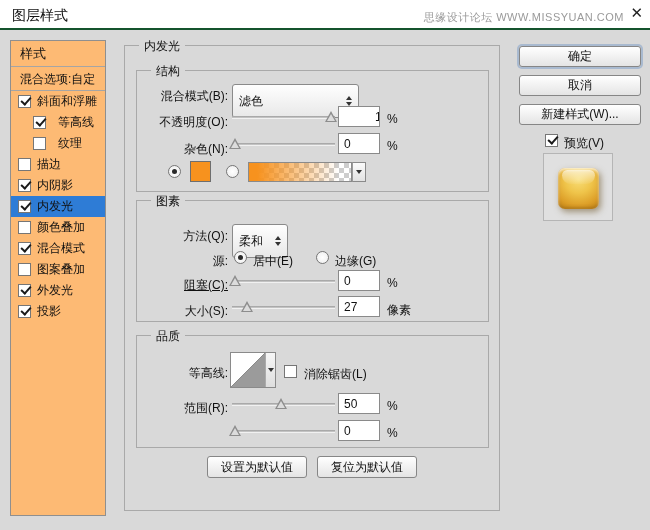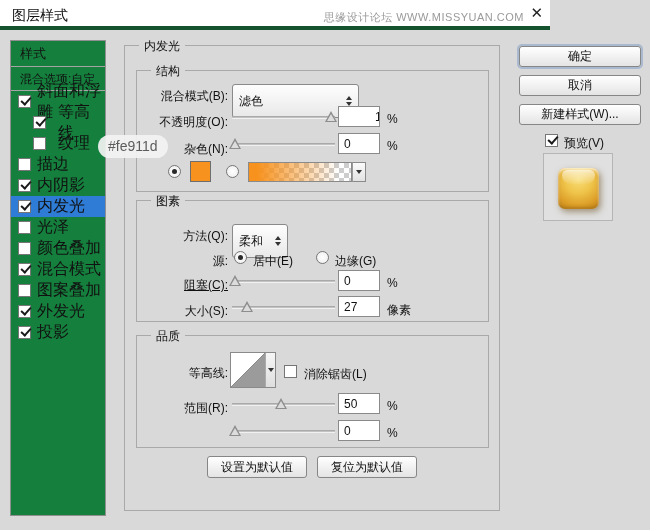--- a/index.html
+++ b/index.html
@@ -1,30 +1,30 @@
 <!DOCTYPE html>
 <html><head>
 <meta charset="utf-8">
 <style>
   * { margin:0; padding:0; box-sizing:border-box; }
   html,body { width:650px; height:530px; }
   body { font-family:"Liberation Sans","DejaVu Sans",sans-serif; }
   #dialog { position:relative; width:650px; height:530px; background:#d9d9d9; overflow:hidden; }
 
   
-  #titlebar { position:absolute; left:0; top:0; width:550px; height:30px; background:#ffffff; border-bottom:4px solid #14532d; }
+  #titlebar { position:absolute; left:0; top:0; width:650px; height:30px; background:#ffffff; border-bottom:2px solid #14532d; }
   #title { position:absolute; left:12px; top:7px; font-size:14px; color:#111; }
   #watermark { position:absolute; right:26px; top:10px; font-size:11px; color:#9a9a9a; letter-spacing:.5px; }
   #close { position:absolute; right:7px; top:4px; font-size:15px; color:#222; cursor:pointer; line-height:18px; }
 
   
-  #sidebar { position:absolute; left:10px; top:40px; width:96px; height:476px; border:1px solid #8f8f8f; background:#15803d; }
+  #sidebar { position:absolute; left:10px; top:40px; width:96px; height:476px; border:1px solid #8f8f8f; background:#fdba74; }
   .sb-h { height:26px; line-height:26px; padding-left:9px; font-size:13px; color:#111; border-bottom:1px solid #a5a5a5; }
   .sb-b { height:24px; line-height:24px; padding-left:9px; font-size:12px; color:#111; border-bottom:1px solid #a5a5a5; }
-  .sb-item { height:21px; display:flex; align-items:center; padding-left:7px; gap:6px; font-size:16px; color:#111; }
+  .sb-item { height:21px; display:flex; align-items:center; padding-left:7px; gap:6px; font-size:12px; color:#111; }
   .sb-item.indent { padding-left:22px;gap:12px; }
   .sb-item.on { background:#2e7cd6; }
 
   
   .cb { width:13px; height:13px; background:#fff; border:1px solid #767676; position:relative; flex:0 0 13px; }
   .cb.on::before { content:""; position:absolute; left:2px; top:1px; width:8px; height:4px;
     border-left:2px solid #1a1a1a; border-bottom:2px solid #1a1a1a; transform:rotate(-48deg); }
   .radio { position:absolute; width:13px; height:13px; border:1px solid #767676; border-radius:50%;
     background:radial-gradient(#ffffff,#ececec); }
   .radio.on::before { content:""; position:absolute; left:3px; top:3px; width:5px; height:5px; border-radius:50%; background:#2a2a2a; }
@@ -115,24 +115,20 @@
     <div class="sb-item">
       <span class="cb on"></span>
       <span>内阴影</span>
     </div>
     <div class="sb-item on">
       <span class="cb on"></span>
       <span>内发光</span>
     </div>
     <div class="sb-item">
       <span class="cb"></span>
-      <span>光泽</span>
-    </div>
-    <div class="sb-item">
-      <span class="cb"></span>
       <span>颜色叠加</span>
     </div>
     <div class="sb-item">
       <span class="cb on"></span>
       <span>混合模式</span>
     </div>
     <div class="sb-item">
       <span class="cb"></span>
       <span>图案叠加</span>
     </div>
@@ -179,21 +175,20 @@
   <span class="lbl" style="left:387px; top:139px;">%</span>
 
   <span class="radio on" style="left:168px; top:165px;"></span>
   <span id="swatch" style="background-color: rgb(247, 146, 30);"></span>
   <span class="radio" style="left:226px; top:165px;"></span>
   <span id="gradbar"></span>
   <span id="gradbar-dd">
       <i class="tri-dn" style="border-left-width:3px;border-right-width:3px;"></i>
     </span>
 
-  <span id="hexpill">#fe911d</span>
 
   <div class="groupbox" style="left:136px; top:200px; width:353px; height:122px;">
     <span class="legend">图素</span>
   </div>
   <span class="lbl rlbl" style="left:138px; top:228px; width:90px;">方法(Q):</span>
   <div class="combo" style="left:232px; top:224px; width:56px;">
     <span>柔和</span>
     <span class="updown">
         <i class="tri-up"></i>
         <i class="tri-dn"></i>

